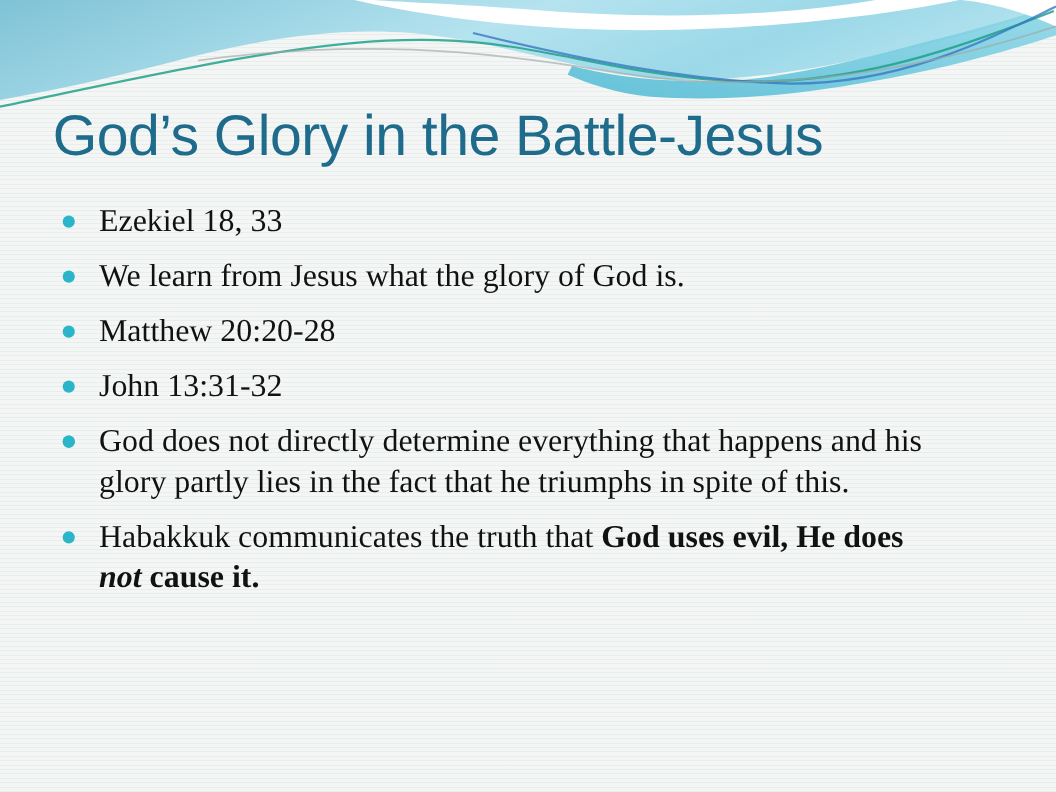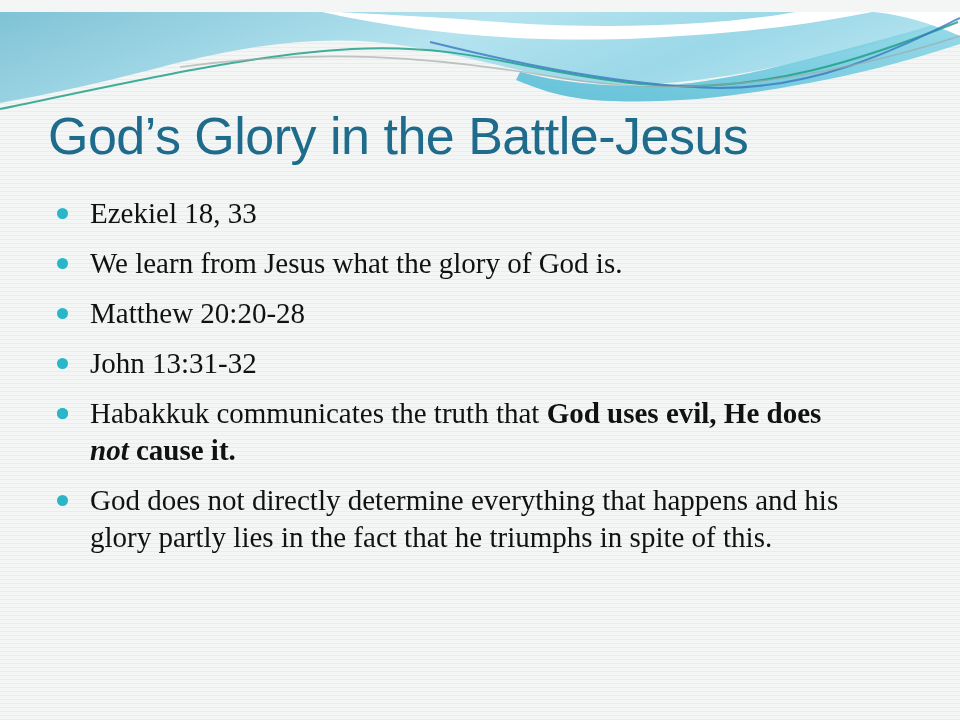--- a/index.html
+++ b/index.html
@@ -11,21 +11,20 @@
     background: #f3f6f4;
   }
   
   .slide {
     position: absolute; inset: 0;
     background:
       repeating-linear-gradient(0deg,
         rgba(205,216,214,0.28) 0px, rgba(205,216,214,0.28) 1px,
         rgba(255,255,255,0) 1px, rgba(255,255,255,0) 4px),
       #f3f6f4;
-    margin-top: 12px;
   }
   .header-wave {
     position: absolute; top: 0; left: 0;
     width: 960px; height: 150px;
   }
   .title {
     position: absolute;
     left: 48px; top: 94px;
     font-size: 52px;
     letter-spacing: -0.5px;
@@ -110,18 +109,18 @@
 
   <div class="title" style="color: rgb(30, 107, 140);">God’s Glory in the Battle-Jesus</div>
 
   <div class="content">
     <ul class="bullets" style="color: rgb(17, 17, 17);">
         <li><span class="dot" style="background: rgb(43, 181, 200);"></span><span><span>Ezekiel 18, 33</span></span></li>
         <li><span class="dot" style="background: rgb(43, 181, 200);"></span><span><span>We learn from Jesus what the glory of God is.</span></span></li>
         <li><span class="dot" style="background: rgb(43, 181, 200);"></span><span><span>Matthew 20:20-28</span></span></li>
         <li><span class="dot" style="background: rgb(43, 181, 200);"></span><span><span>John 13:31-32</span></span></li>
         <li><span class="dot" style="background: rgb(43, 181, 200);"></span></li>
+        <li><span class="dot" style="background: rgb(43, 181, 200);"></span><span><span>God does not directly determine everything that happens and his glory partly lies in the fact that he triumphs in spite of this.</span></span></li>
         <li><span class="dot" style="background: rgb(43, 181, 200);"></span><span><span>Habakkuk communicates the truth that </span><span style="font-weight: bold;">God uses evil, He does </span><span style="font-weight: bold; font-style: italic;">not</span><span style="font-weight: bold;"> cause it.</span></span></li>
-        <li><span class="dot" style="background: rgb(43, 181, 200);"></span><span><span>God does not directly determine everything that happens and his glory partly lies in the fact that he triumphs in spite of this.</span></span></li>
       </ul>
   </div>
 
 </div>
 
 </body></html>

